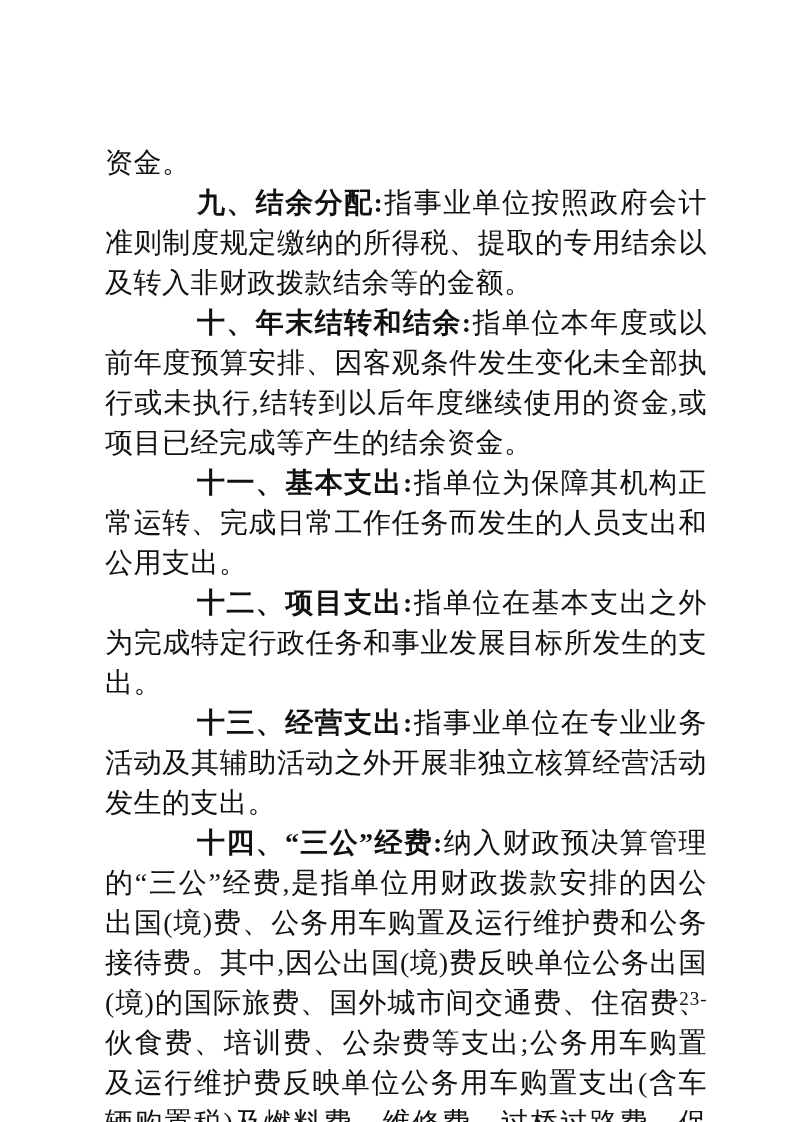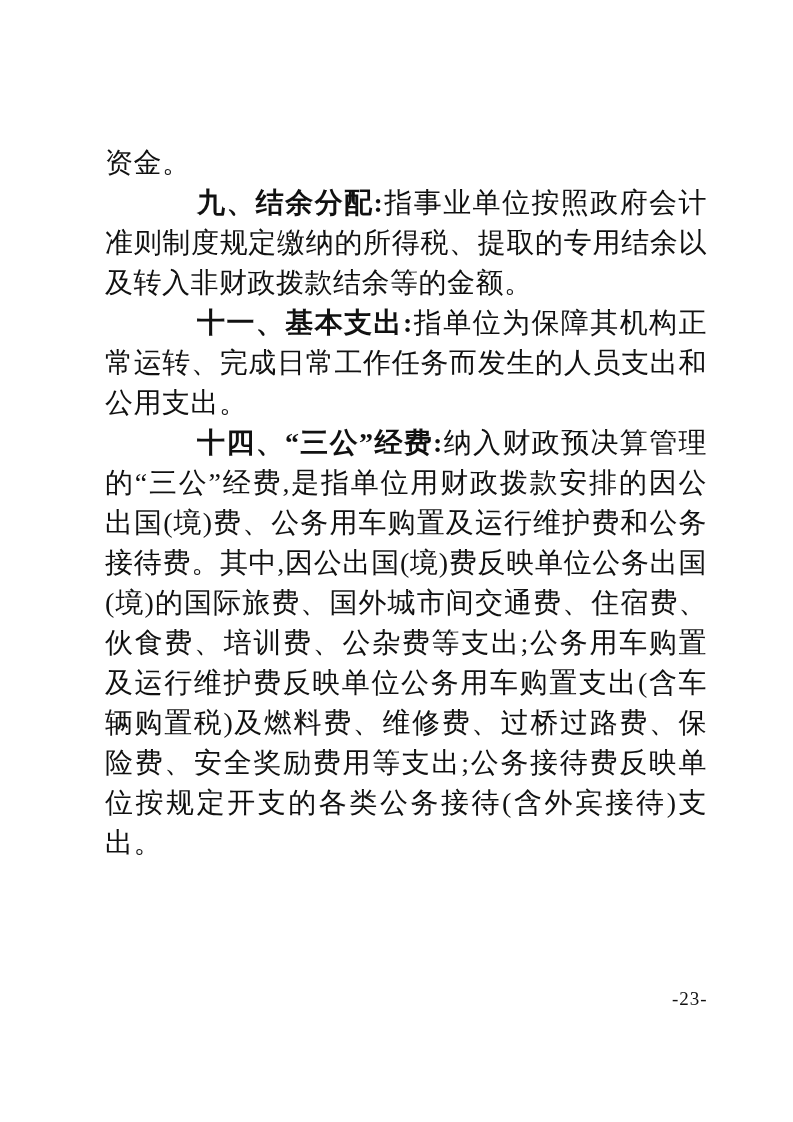--- a/index.html
+++ b/index.html
@@ -53,23 +53,26 @@
 </head>
 <body>
 
 <div class="doc-page">
   <div class="text-area">
 
     <p class="cont"><span>资金。</span></p>
 
     <p class="para"><span class="lead">九、结余分配:</span><span>指事业单位按照政府会计准则制度规定缴纳的所得税、提取的专用结余以及转入非财政拨款结余等的金额。</span></p>
 
+    <p class="para"><span class="lead">十、年末结转和结余:</span><span>指单位本年度或以前年度预算安排、因客观条件发生变化未全部执行或未执行,结转到以后年度继续使用的资金,或项目已经完成等产生的结余资金。</span></p>
 
     <p class="para"><span class="lead">十一、基本支出:</span><span>指单位为保障其机构正常运转、完成日常工作任务而发生的人员支出和公用支出。</span></p>
 
+    <p class="para"><span class="lead">十二、项目支出:</span><span>指单位在基本支出之外为完成特定行政任务和事业发展目标所发生的支出。</span></p>
 
+    <p class="para"><span class="lead">十三、经营支出:</span><span>指事业单位在专业业务活动及其辅助活动之外开展非独立核算经营活动发生的支出。</span></p>
 
     <p class="para"><span class="lead">十四、“三公”经费:</span><span>纳入财政预决算管理的“三公”经费,是指单位用财政拨款安排的因公出国(境)费、公务用车购置及运行维护费和公务接待费。其中,因公出国(境)费反映单位公务出国(境)的国际旅费、国外城市间交通费、住宿费、伙食费、培训费、公杂费等支出;公务用车购置及运行维护费反映单位公务用车购置支出(含车辆购置税)及燃料费、维修费、过桥过路费、保险费、安全奖励费用等支出;公务接待费反映单位按规定开支的各类公务接待(含外宾接待)支出。</span></p>
 
   </div>
 
   <div class="page-number">-23-</div>
 </div>
 
 </body></html>

